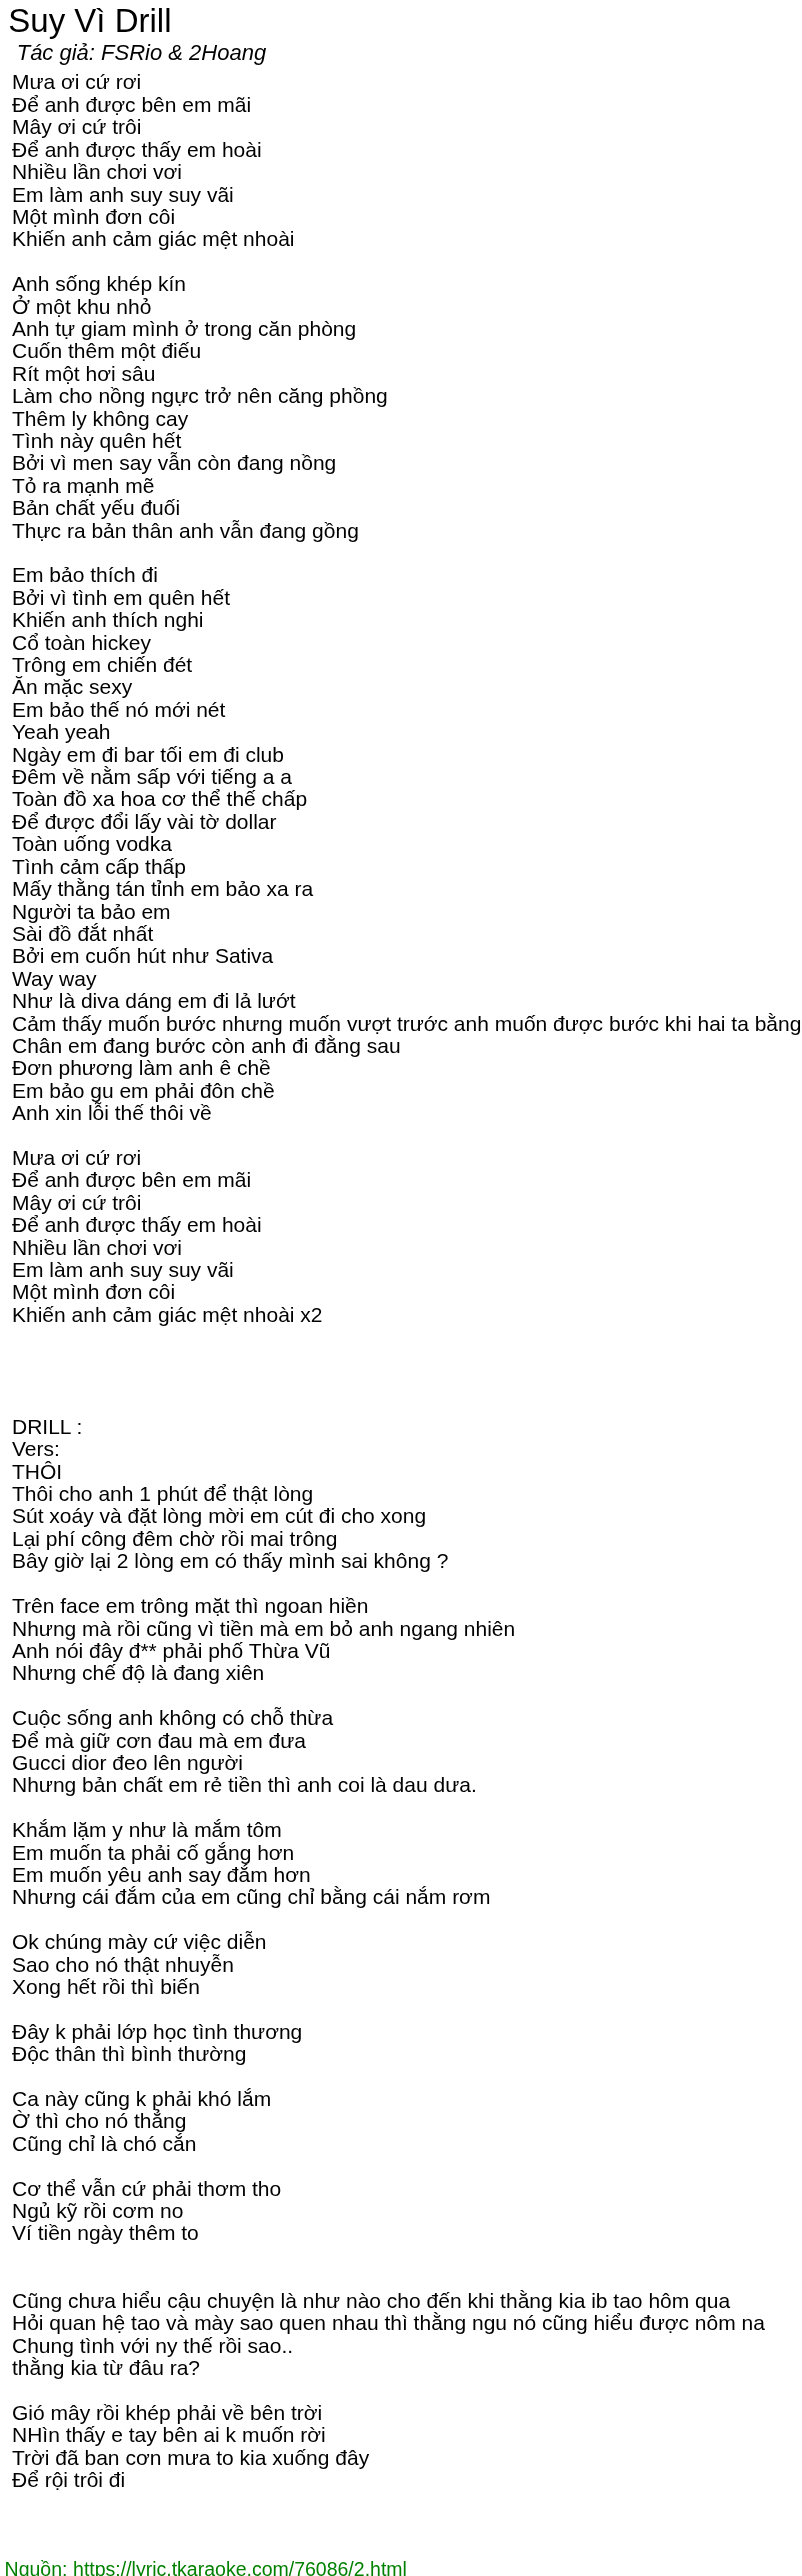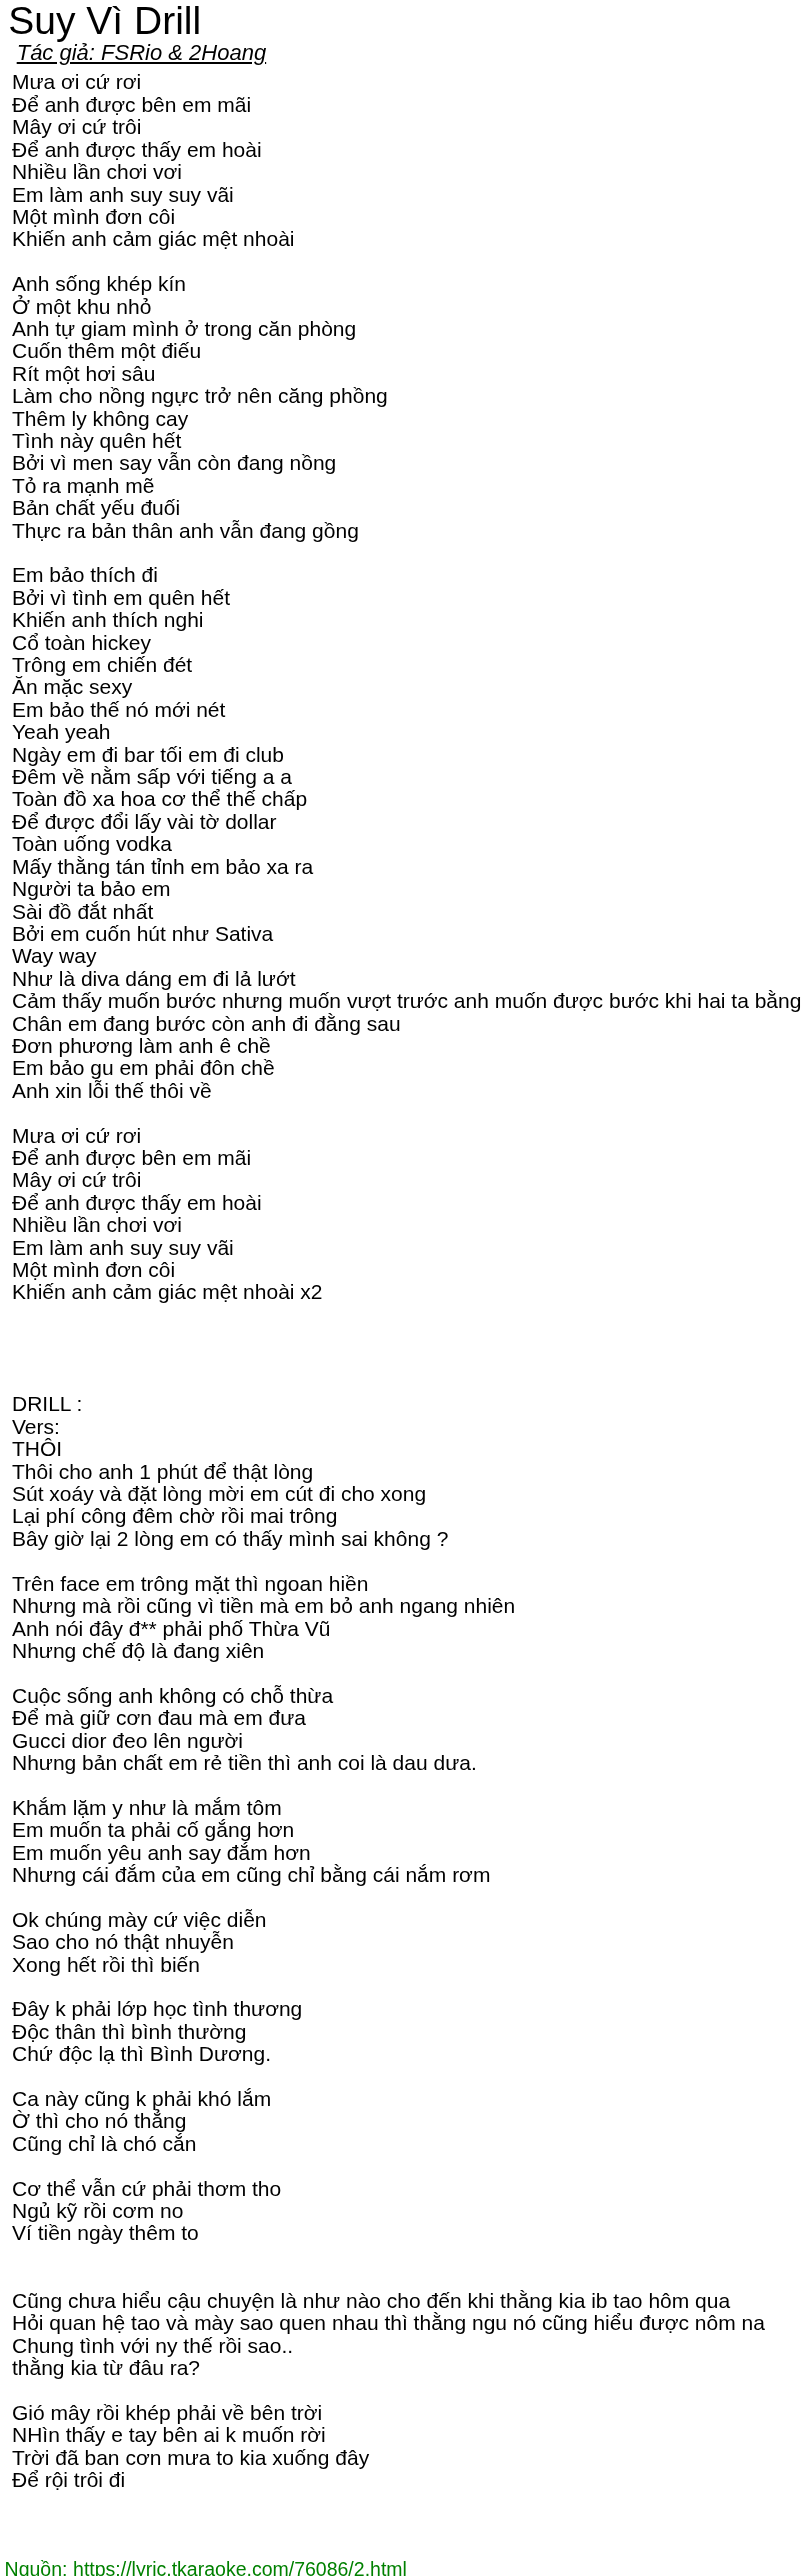--- a/index.html
+++ b/index.html
@@ -12,33 +12,32 @@
     width: 802px;
     height: 2576px;
     overflow: hidden;
     background: #ffffff;
     color: #000000;
     font-family: "Liberation Sans", "DejaVu Sans", sans-serif;
   }
   .title {
     margin: 0;
     padding: 0.9px 0 0 8.3px;
-    font-size: 39px;
+    font-size: 33px;
     font-weight: 400;
     line-height: 39px;
     white-space: nowrap;
   }
   .author {
     margin: 0 0 0 16.7px;
     font-size: 22px;
     font-style: italic;
     font-weight: 400;
     line-height: 26px;
     white-space: nowrap;
-    text-decoration: underline;
   }
   .lyrics {
     margin: 5.6px 0 0 12px;
     font-size: 21px;
     line-height: 22.4px;
   }
   .lyrics .line {
     min-height: 22.4px;
     white-space: nowrap;
   }
@@ -97,20 +96,21 @@
       <div class="line">Cổ toàn hickey</div>
       <div class="line">Trông em chiến đét</div>
       <div class="line">Ăn mặc sexy</div>
       <div class="line">Em bảo thế nó mới nét</div>
       <div class="line">Yeah yeah</div>
       <div class="line">Ngày em đi bar tối em đi club</div>
       <div class="line">Đêm về nằm sấp với tiếng a a</div>
       <div class="line">Toàn đồ xa hoa cơ thể thế chấp</div>
       <div class="line">Để được đổi lấy vài tờ dollar</div>
       <div class="line">Toàn uống vodka</div>
+      <div class="line">Tình cảm cấp thấp</div>
       <div class="line">Mấy thằng tán tỉnh em bảo xa ra</div>
       <div class="line">Người ta bảo em</div>
       <div class="line">Sài đồ đắt nhất</div>
       <div class="line">Bởi em cuốn hút như Sativa</div>
       <div class="line">Way way</div>
       <div class="line">Như là diva dáng em đi lả lướt</div>
       <div class="line">Cảm thấy muốn bước nhưng muốn vượt trước anh muốn được bước khi hai ta bằng nhau</div>
       <div class="line">Chân em đang bước còn anh đi đằng sau</div>
       <div class="line">Đơn phương làm anh ê chề</div>
       <div class="line">Em bảo gu em phải đôn chề</div>
@@ -150,21 +150,20 @@
       <div class="line">Em muốn ta phải cố gắng hơn</div>
       <div class="line">Em muốn yêu anh say đắm hơn</div>
       <div class="line">Nhưng cái đắm của em cũng chỉ bằng cái nắm rơm</div>
       <div class="line">&nbsp;</div>
       <div class="line">Ok chúng mày cứ việc diễn</div>
       <div class="line">Sao cho nó thật nhuyễn</div>
       <div class="line">Xong hết rồi thì biến</div>
       <div class="line">&nbsp;</div>
       <div class="line">Đây k phải lớp học tình thương</div>
       <div class="line">Độc thân thì bình thường</div>
-      <div class="line">Chứ độc lạ thì Bình Dương.</div>
       <div class="line">&nbsp;</div>
       <div class="line">Ca này cũng k phải khó lắm</div>
       <div class="line">Ờ thì cho nó thẳng</div>
       <div class="line">Cũng chỉ là chó cắn</div>
       <div class="line">&nbsp;</div>
       <div class="line">Cơ thể vẫn cứ phải thơm tho</div>
       <div class="line">Ngủ kỹ rồi cơm no</div>
       <div class="line">Ví tiền ngày thêm to</div>
       <div class="line">&nbsp;</div>
       <div class="line">&nbsp;</div>

